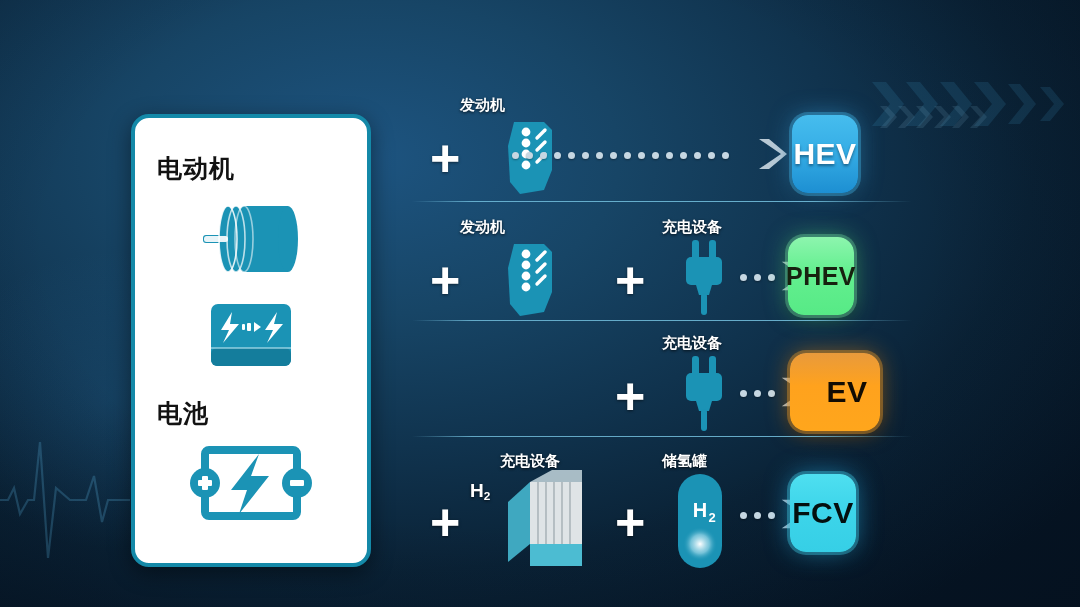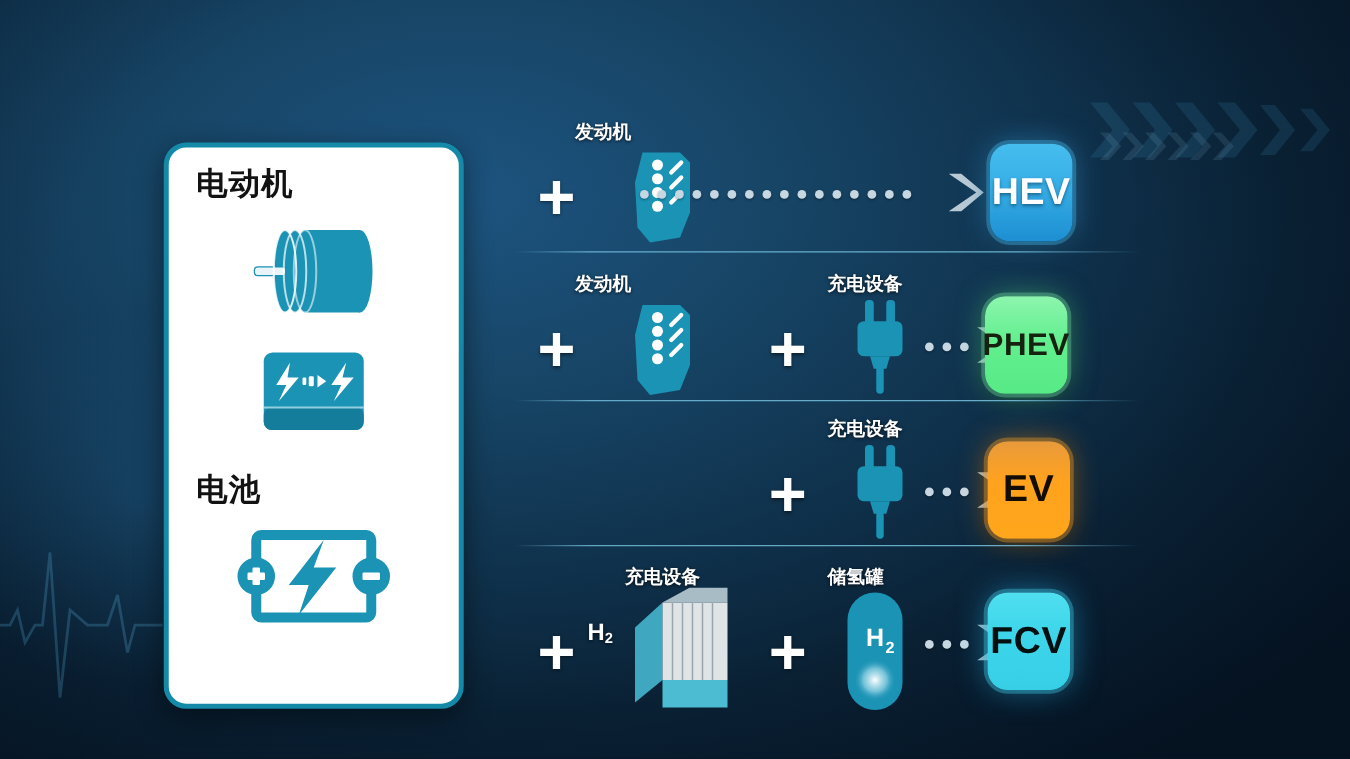--- a/index.html
+++ b/index.html
@@ -57,21 +57,21 @@
     font-size:30px;font-weight:bold;letter-spacing:.5px;}
   .chip span{pointer-events:none;}
   .chip-hev{background:linear-gradient(180deg,#46bdee 0%,#36aee6 45%,#1d8fd2 100%);
     color:#ffffff;text-shadow:0 2px 3px rgba(0,20,40,.45);
     box-shadow:0 0 0 3px rgba(70,190,240,.35),0 0 22px rgba(60,170,235,.55),0 4px 14px rgba(0,0,0,.45);}
   .chip-phev{background:linear-gradient(180deg,#8df5ae 0%,#63ef8f 45%,#57ea86 100%);
     color:#17210f;font-size:25px;
     box-shadow:0 0 0 3px rgba(130,245,175,.3),0 0 22px rgba(90,235,140,.5),0 4px 14px rgba(0,0,0,.45);}
   .chip-ev{background:linear-gradient(180deg,#e89a3c 0%,#ffa21d 42%,#ffa61c 100%);
     color:#120c03;
-    box-shadow:0 0 0 3px rgba(255,165,40,.35),0 0 22px rgba(255,150,20,.5),0 4px 14px rgba(0,0,0,.45);}
+    box-shadow:0 0 0 3px rgba(255,165,40,.35),0 0 22px rgba(255,150,20,.5),0 4px 14px rgba(0,0,0,.45);padding-left:24px;}
   .chip-fcv{background:linear-gradient(180deg,#4fdff0 0%,#3dd5ea 45%,#36cfe6 100%);
     color:#04100f;
     box-shadow:0 0 0 3px rgba(70,215,240,.35),0 0 24px rgba(40,180,240,.6),0 4px 14px rgba(0,0,0,.45);}
 
   .sub{font-size:.62em;vertical-align:-.22em;}
   .gaslabel{position:absolute;color:#ffffff;font-size:19px;font-weight:bold;
     text-shadow:0 1px 3px rgba(0,0,0,.7);}
 </style>
 </head>
 <body>
@@ -105,21 +105,21 @@
   <svg class="ecg" viewBox="0 0 330 150">
     <path d="M0 82 L18 82 L24 70 L30 96 L38 82 L44 82 L50 24 L58 140 L66 70 L80 82 L96 82
              L104 58 L112 104 L118 82 L140 82" fill="none" stroke="#3d7fa3" stroke-width="2.2" opacity=".85"></path>
   </svg>
 
   <div class="bg-vignette"></div>
 
 
   <div class="card">
 
-    <div class="card-label" style="margin-top:12px;">电动机</div>
+    <div class="card-label" style="margin-top:34px;">电动机</div>
     <div class="card-icon" style="height:104px;">
       <svg width="128" height="96" viewBox="0 0 128 96">
         <g fill="#1b93b5">
           <ellipse cx="41" cy="50" rx="9" ry="33"></ellipse>
           <ellipse cx="49" cy="50" rx="9" ry="33"></ellipse>
           <ellipse cx="57" cy="50" rx="9" ry="33"></ellipse>
           <rect x="57" y="17" width="44" height="66"></rect>
           <ellipse cx="101" cy="50" rx="10" ry="33"></ellipse>
           <rect x="16" y="46" width="28" height="8" rx="3"></rect>
         </g>
@@ -284,21 +284,21 @@
         <span>EV</span>
       </div>
     </div>
 
     <div class="divider" style="top:340px;"></div>
 
     <div class="row" style="top:356px;">
       <div class="plus" style="left:30px;top:44px;">+</div>
       <div class="cap" style="left:100px;top:0px;">充电设备</div>
 
-      <div class="gaslabel" style="left:70px;top:28px;margin-top:16px;">
+      <div class="gaslabel" style="left:70px;top:28px;">
         H<span class="sub">2</span>
       </div>
       <div class="gaslabel" style="left:156px;top:92px;">
         O<span class="sub">2</span>
       </div>
 
       <div style="position:absolute;left:96px;top:18px;">
         <svg width="102" height="100" viewBox="0 0 102 100">
           <polygon points="12,32 34,12 34,74 12,92" fill="#3fa8c0"></polygon>
           <polygon points="34,12 86,12 86,74 34,74" fill="#dfe4e6"></polygon>

